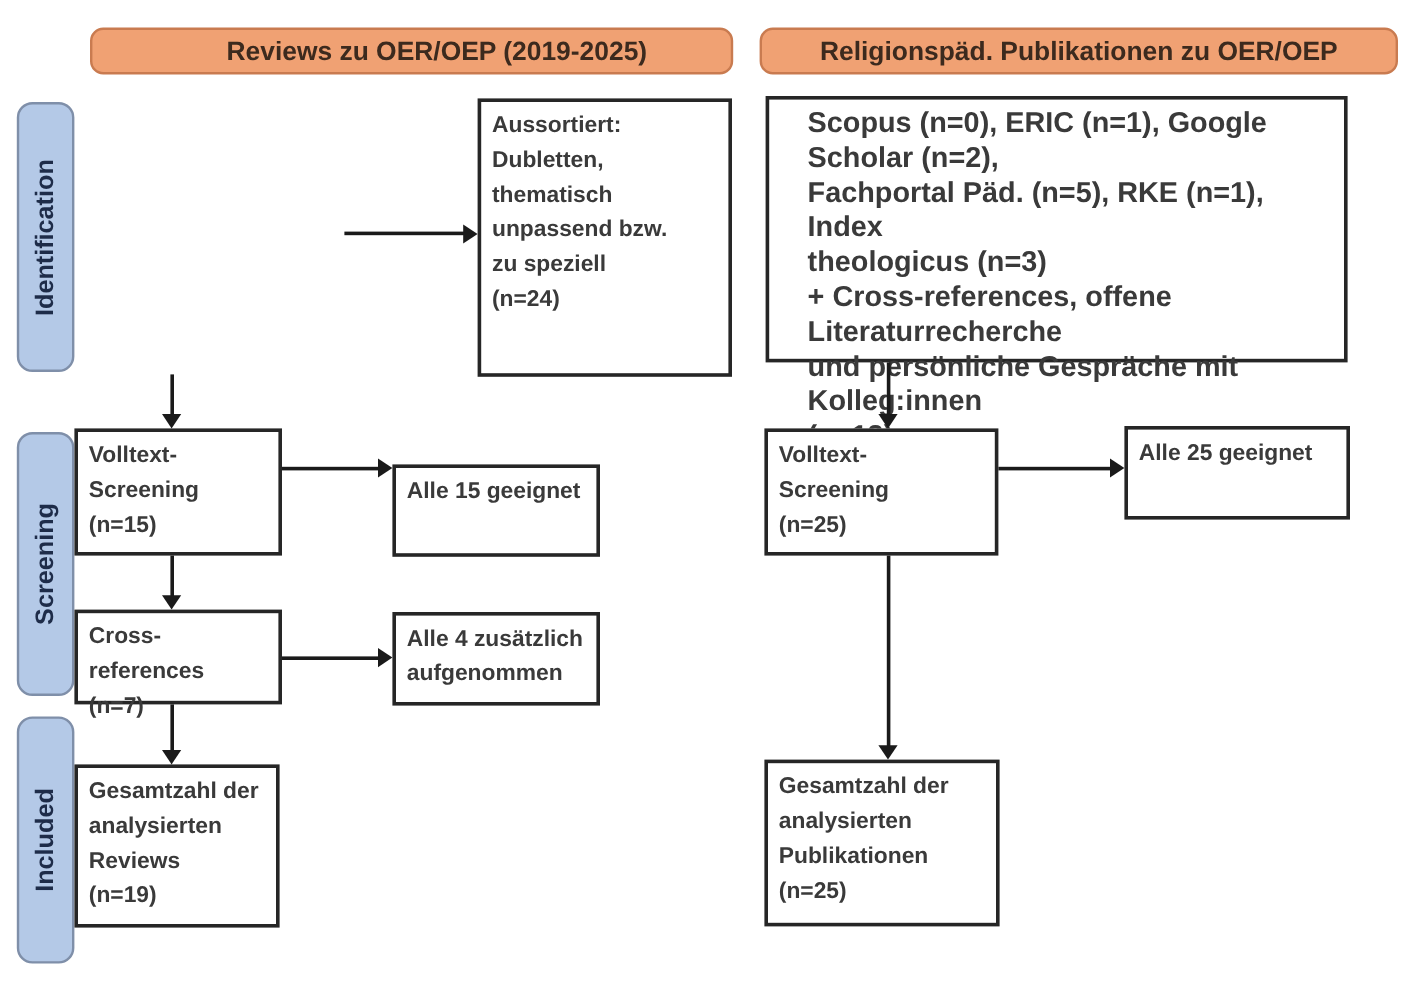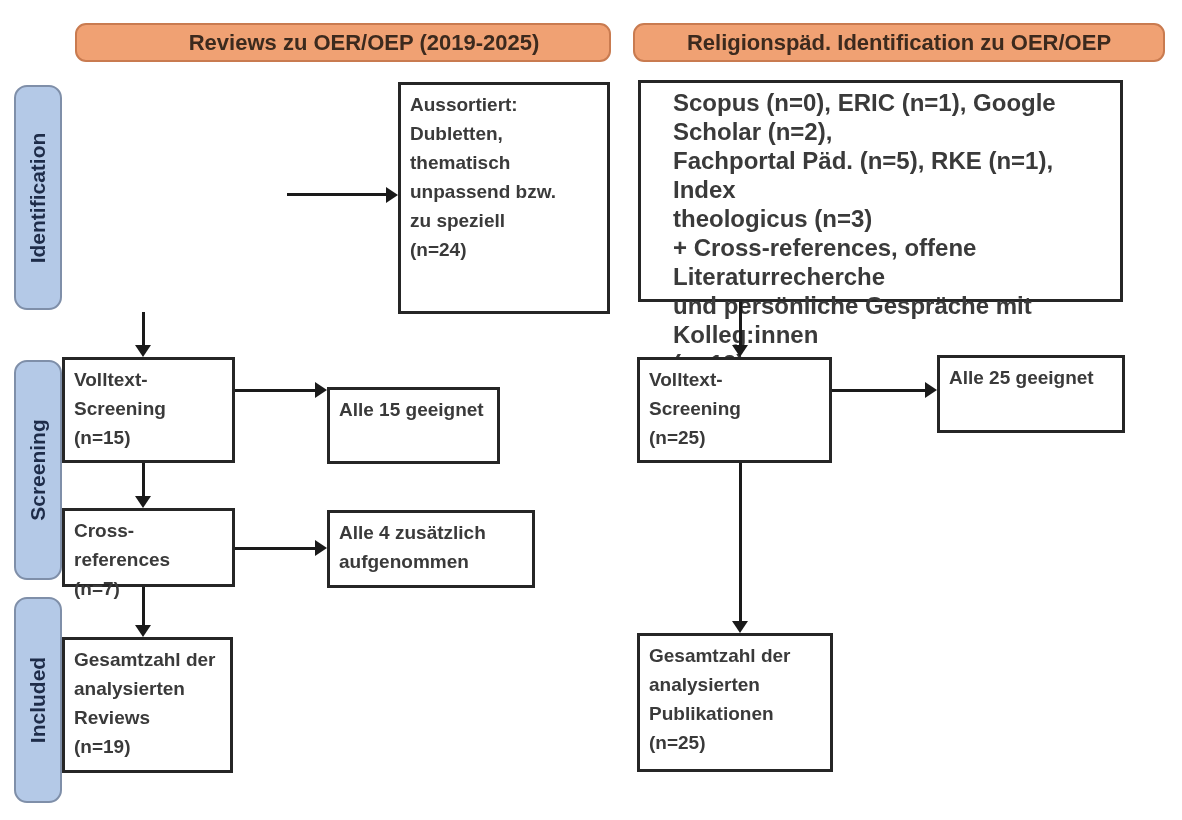--- a/index.html
+++ b/index.html
@@ -40,35 +40,35 @@
   
   #stage-identification{left:14px;top:85px;width:48px;height:225px;}
   #stage-screening{left:14px;top:360px;width:48px;height:220px;}
   #stage-included{left:14px;top:597px;width:48px;height:206px;}
   
   #box-left-sources{left:62px;top:79px;width:225px;height:233px;}
   #box-aussortiert{left:398px;top:82px;width:212px;height:232px;}
   #box-volltext-left{left:62px;top:357px;width:173px;height:106px;}
   #box-alle15{left:327px;top:355px;width:173px;height:77px;margin-top:32px;}
   #box-crossref{left:62px;top:508px;width:173px;height:79px;}
-  #box-alle4{left:327px;top:510px;width:208px;height:78px;}
+  #box-alle4{left:327px;top:510px;width:173px;height:78px;}
   #box-included-left{left:62px;top:637px;width:171px;height:136px;}
   
   #box-right-sources{left:638px;top:80px;width:485px;height:222px;}
   #box-volltext-right{left:637px;top:357px;width:195px;height:106px;}
   #box-alle25{left:937px;top:355px;width:188px;height:78px;}
   #box-included-right{left:637px;top:633px;width:196px;height:139px;}
 </style>
 </head>
 <body>
 
 <div class="canvas">
 
   <div class="hdr" id="hdr-left">Reviews zu OER/OEP (2019-2025)</div>
-  <div class="hdr" id="hdr-right">Religionspäd. Identification zu OER/OEP</div>
+  <div class="hdr" id="hdr-right">Religionspäd. Publikationen zu OER/OEP</div>
 
   <div class="stage" id="stage-identification">
     <span>Identification</span>
   </div>
   <div class="stage" id="stage-screening">
     <span>Screening</span>
   </div>
   <div class="stage" id="stage-included">
     <span>Included</span>
   </div>

